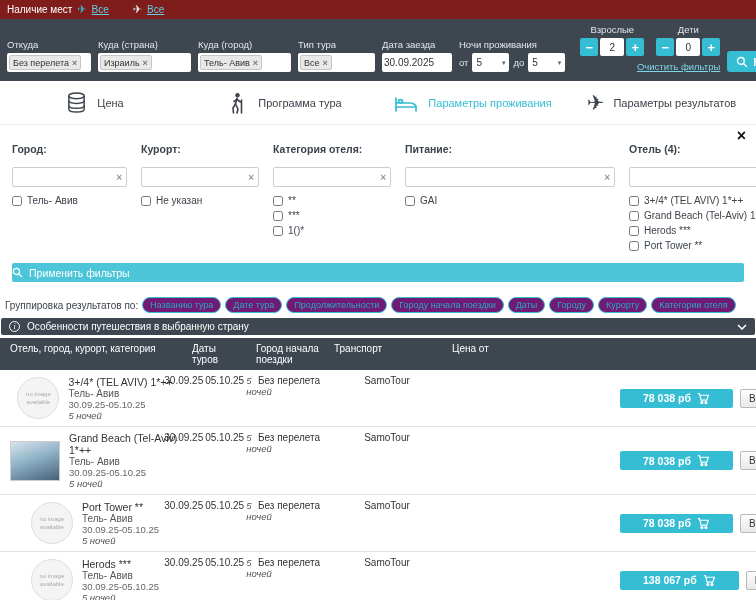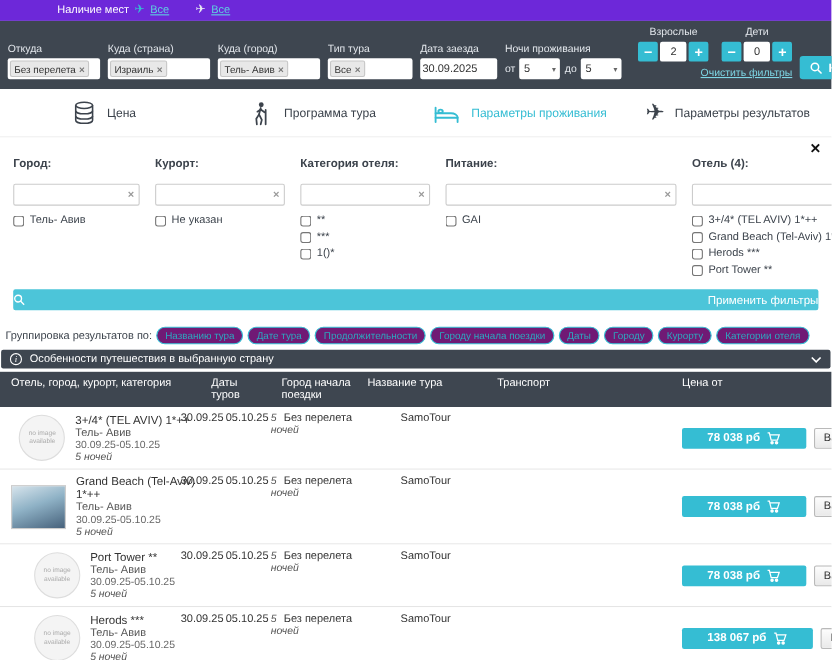--- a/index.html
+++ b/index.html
@@ -1,21 +1,21 @@
 <!DOCTYPE html>
 <html><head>
 <meta charset="utf-8">
 <style>
 * { box-sizing:border-box; margin:0; padding:0; }
 html,body { width:756px; background:#fff; font-family:"Liberation Sans",sans-serif; font-size:11px; color:#333; }
 a { cursor:pointer; }
 button { font-family:inherit; }
 
 
-.topbar { height:19px; background:#6d28d9; display:flex; align-items:center; color:#fff; font-size:10px;padding-left:45px; }
+.topbar { height:19px; background:#7f1d1d; display:flex; align-items:center; color:#fff; font-size:10px; }
 .topbar-left { display:flex; align-items:center; gap:5px; padding-left:7px; }
 .plane-glyph { color:#35bdd3; font-size:11px; line-height:1; }
 .plane-glyph.white { color:#e9edf1; }
 .toplink { color:#5ecfe0; text-decoration:underline; }
 .gap18 { width:14px; }
 .topbar-right { margin-left:auto; display:flex; align-items:center; gap:5px; }
 .cur-btn { min-width:18px; height:14px; padding:0 4px; background:#4a525c; color:#fff; border:none; font-size:9px; border-radius:2px; cursor:pointer; display:flex; align-items:center; justify-content:center; }
 .cur-btn.active { background:#35bdd3; }
 .flag { width:15px; height:10px; background:linear-gradient(180deg,#fff 0 33%,#3a62b8 33% 66%,#cf3e3e 66% 100%); border:1px solid #8a8f96; }
 .login-btn { height:19px; background:#35bdd3; border:none; color:#fff; display:flex; align-items:center; gap:5px; padding:0 14px; font-size:10.5px; cursor:pointer; margin-left:8px; }
@@ -52,21 +52,21 @@
 .filter-panel { position:relative; padding:6px 12px 10px; background:#fff; }
 .panel-close { position:absolute; top:2px; right:10px; font-size:16px; font-weight:bold; color:#111; background:none; border:none; cursor:pointer; }
 .fcols { display:grid; grid-template-columns:115px 118px 118px 210px 1fr; gap:0 14px; }
 .fcol { display:flex; flex-direction:column; }
 .fcol-label { font-weight:bold; color:#3c434c; font-size:10.5px; margin:12px 0 12px; }
 .finput { height:20px; border:1px solid #ccc; border-radius:2px; display:flex; align-items:center; justify-content:flex-end; padding:0 4px; background:#fff; }
 .fclear { color:#999; font-weight:bold; cursor:pointer; font-size:10px; }
 .fchecks { margin-top:8px; display:flex; flex-direction:column; gap:4px; }
 .fcheck { display:flex; align-items:center; gap:5px; font-size:10px; color:#3c434c; cursor:pointer; white-space:nowrap; }
 .fcheck input { width:10px; height:10px; margin:0; }
-.apply-btn { width:100%; margin-top:12px; height:19px; background:#4cc5d9; border:none; border-radius:2px; color:#fff; font-size:10.5px; display:flex; align-items:center; justify-content:space-between; gap:6px; cursor:pointer; }
+.apply-btn { width:100%; margin-top:12px; height:19px; background:#4cc5d9; border:none; border-radius:2px; color:#fff; font-size:10.5px; display:flex; align-items:center; justify-content:flex-start; gap:6px; cursor:pointer; }
 
 
 .grouping { display:flex; align-items:center; gap:4px; padding:5px 5px; }
 .grouping-label { font-size:10px; color:#3c434c; white-space:nowrap; }
 .pill { border:1px solid #35bdd3; color:#2da8bf; background:#701a75; border-radius:10px; font-size:9px; padding:2px 7px; white-space:nowrap; cursor:pointer; }
 
 
 .infobar { background:#3e4650; color:#fff; height:17px; display:flex; align-items:center; gap:7px; padding:0 8px; font-size:10px; margin:0 1px 3px; border-radius:2px; cursor:pointer; }
 .info-icon { width:11px; height:11px; min-width:11px; border:1px solid #fff; border-radius:50%; display:flex; align-items:center; justify-content:center; font-size:8px; font-style:italic; font-family:"Liberation Serif",serif; }
 .chev { margin-left:auto; display:flex; }
@@ -352,21 +352,20 @@
         <polyline points="1,1 5,5 9,1" fill="none" stroke="#fff" stroke-width="1.5"></polyline>
       </svg>
   </span>
 </section>
 
 <section>
   <div class="thead">
     <div class="th">Отель, город, курорт, категория</div>
     <div class="th">Даты туров</div>
     <div class="th">Город начала поездки</div>
-    <div class="th">Название тура</div>
     <div class="th">Транспорт</div>
     <div class="th">Цена от</div>
   </div>
 
   <div class="trow">
     <div class="td hotel-td">
       <div class="thumb-circle">no image available</div>
       <div>
         <div class="hname">3+/4* (TEL AVIV) 1*++</div>
         <div class="hcity">Тель- Авив</div>

